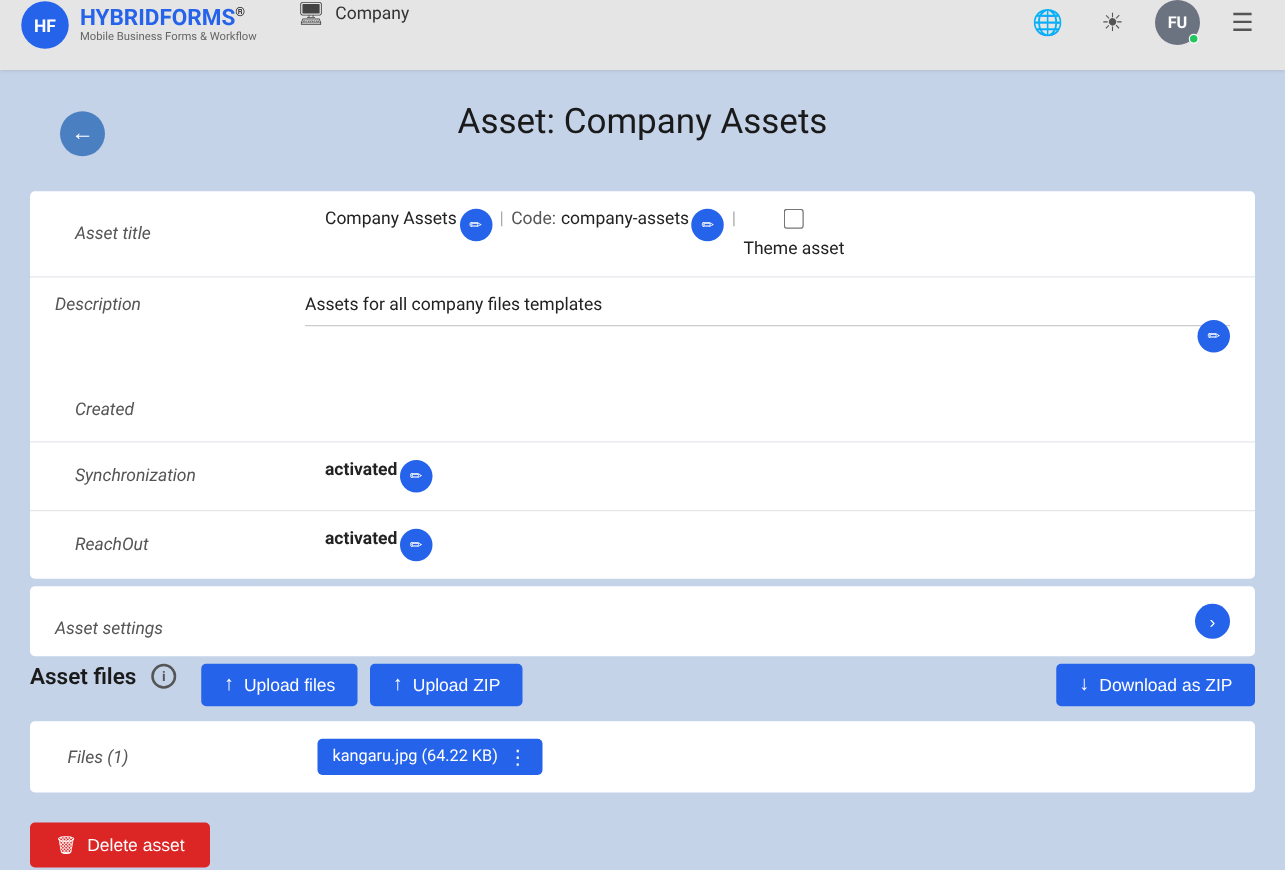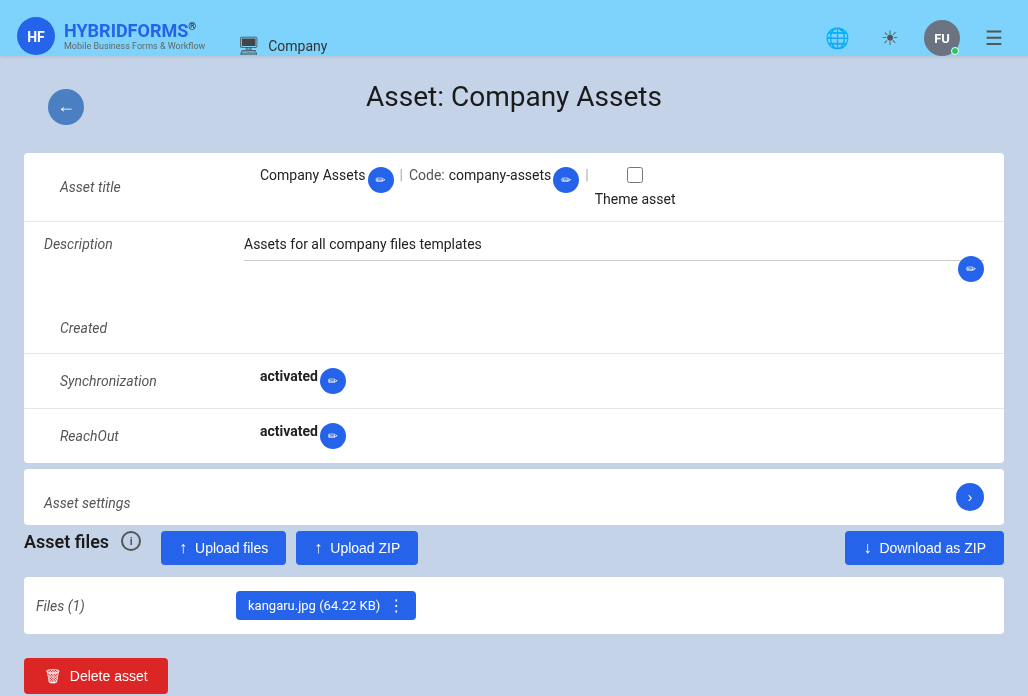--- a/index.html
+++ b/index.html
@@ -1,23 +1,23 @@
 <!DOCTYPE html>
 <html><head>
   <meta charset="utf-8">
   <style>
     * { box-sizing: border-box; margin: 0; padding: 0; }
     body { font-family: -apple-system, BlinkMacSystemFont, 'Segoe UI', Roboto, sans-serif; background: #c5d3e8; min-height: 696px; width: 1028px; overflow: hidden; }
 
     
     .header {
-      background: #7dd3fc;
+      background: #e5e5e5;
       height: 56px;
       display: flex;
-      align-items: flex-end;
+      align-items: flex-start;
       padding: 0 16px;
       box-shadow: 0 1px 3px rgba(0,0,0,0.1);
       position: relative;
       z-index: 10;
     }
     .logo-area {
       display: flex;
       align-items: center;
       gap: 8px;
     }
@@ -291,21 +291,21 @@
       font-weight: 500;
     }
     .download-btn {
       margin-left: auto;
     }
 
     
     .files-card {
       background: white;
       border-radius: 4px;
-      padding: 14px 12px;
+      padding: 14px 30px;
       display: flex;
       align-items: center;
     }
     .files-card-label {
       font-style: italic;
       color: #555;
       font-size: 14px;
       min-width: 200px;
     }
     .file-chip {

